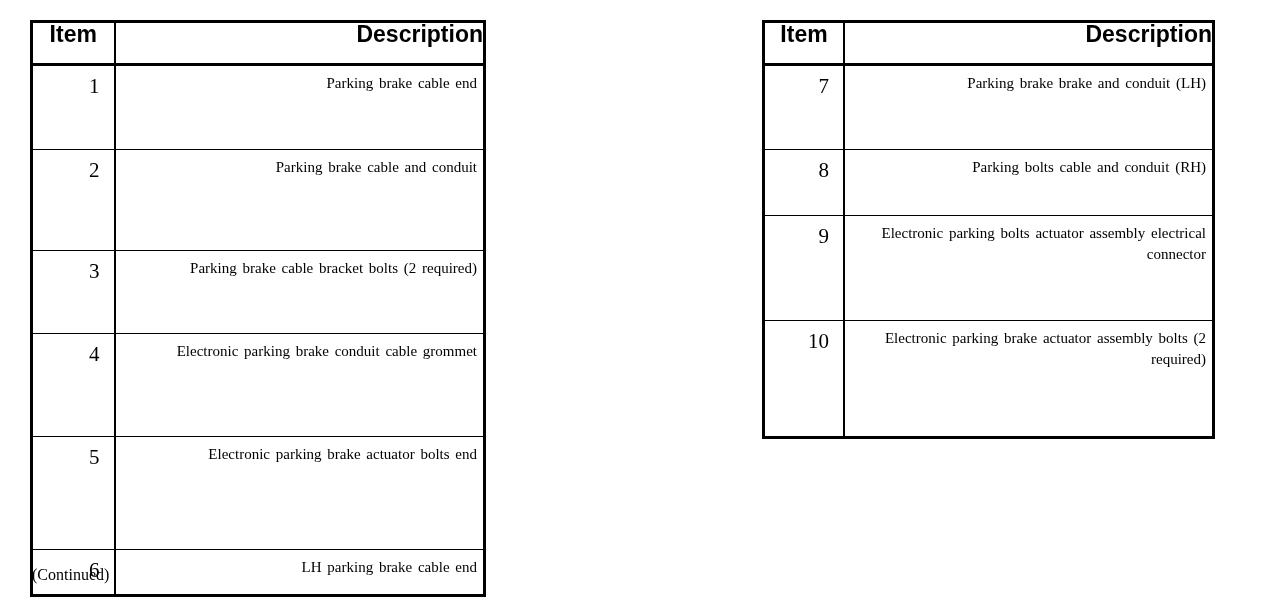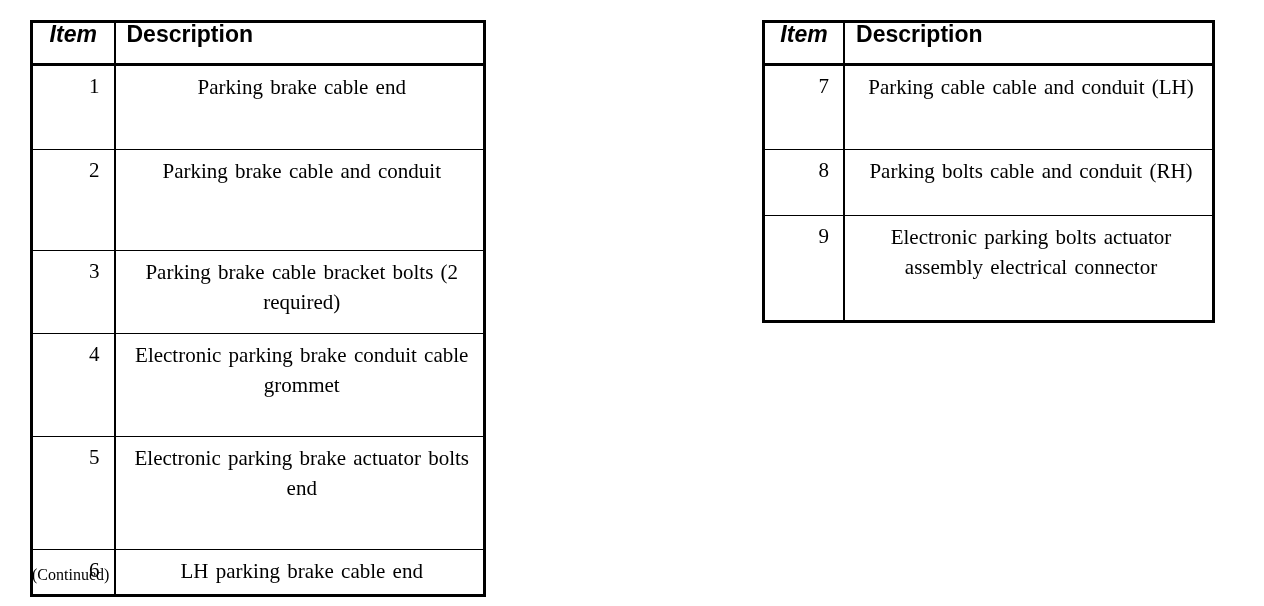--- a/index.html
+++ b/index.html
@@ -48,39 +48,38 @@
     font-family: "Liberation Sans", "DejaVu Sans", sans-serif;
     font-weight: bold;
     font-size: 23px;
     line-height: 1;
     height: 37px;
     padding: 0 0 3px 0;
   }
   .parts-table thead th.th-item {
     text-align: center;
     border-right: 2px solid #000000;
-    font-style: italic;
   }
   .parts-table thead th.th-desc {
-    text-align: left;
+    text-align: right;
     padding-left: 11px;
   }
 
   
   .parts-table tbody td.cell-item {
     text-align: right;
     padding: 7px 14px 0 0;
     font-size: 21px;
     line-height: 1.28;
     border-right: 2px solid #000000;
   }
   .parts-table tbody td.cell-desc {
-    text-align: center;
+    text-align: right;
     padding: 7px 6px 0 11px;
-    font-size: 21px;
+    font-size: 15px;
     line-height: 1.42;
     word-spacing: 2px;
     margin-left: 47px;
   }
 
   
   .parts-table tbody tr { height: 0; }
 
   
   #table-left {
@@ -172,26 +171,30 @@
     </colgroup>
     <thead>
       <tr>
         <th class="th-item">Item</th>
         <th class="th-desc">Description</th>
       </tr>
     </thead>
     <tbody>
       <tr class="r1">
         <td class="cell-item">7</td>
-        <td class="cell-desc">Parking cable cable and conduit (LH)</td>
+        <td class="cell-desc">Parking brake brake and conduit (LH)</td>
       </tr>
       <tr class="r2">
         <td class="cell-item">8</td>
         <td class="cell-desc">Parking bolts cable and conduit (RH)</td>
       </tr>
       <tr class="r3">
         <td class="cell-item">9</td>
         <td class="cell-desc">Electronic parking bolts actuator assembly electrical connector</td>
       </tr>
+      <tr class="r4">
+        <td class="cell-item">10</td>
+        <td class="cell-desc">Electronic parking brake actuator assembly bolts (2 required)</td>
+      </tr>
     </tbody>
   </table>
 
 </div>
 
 </body></html>

